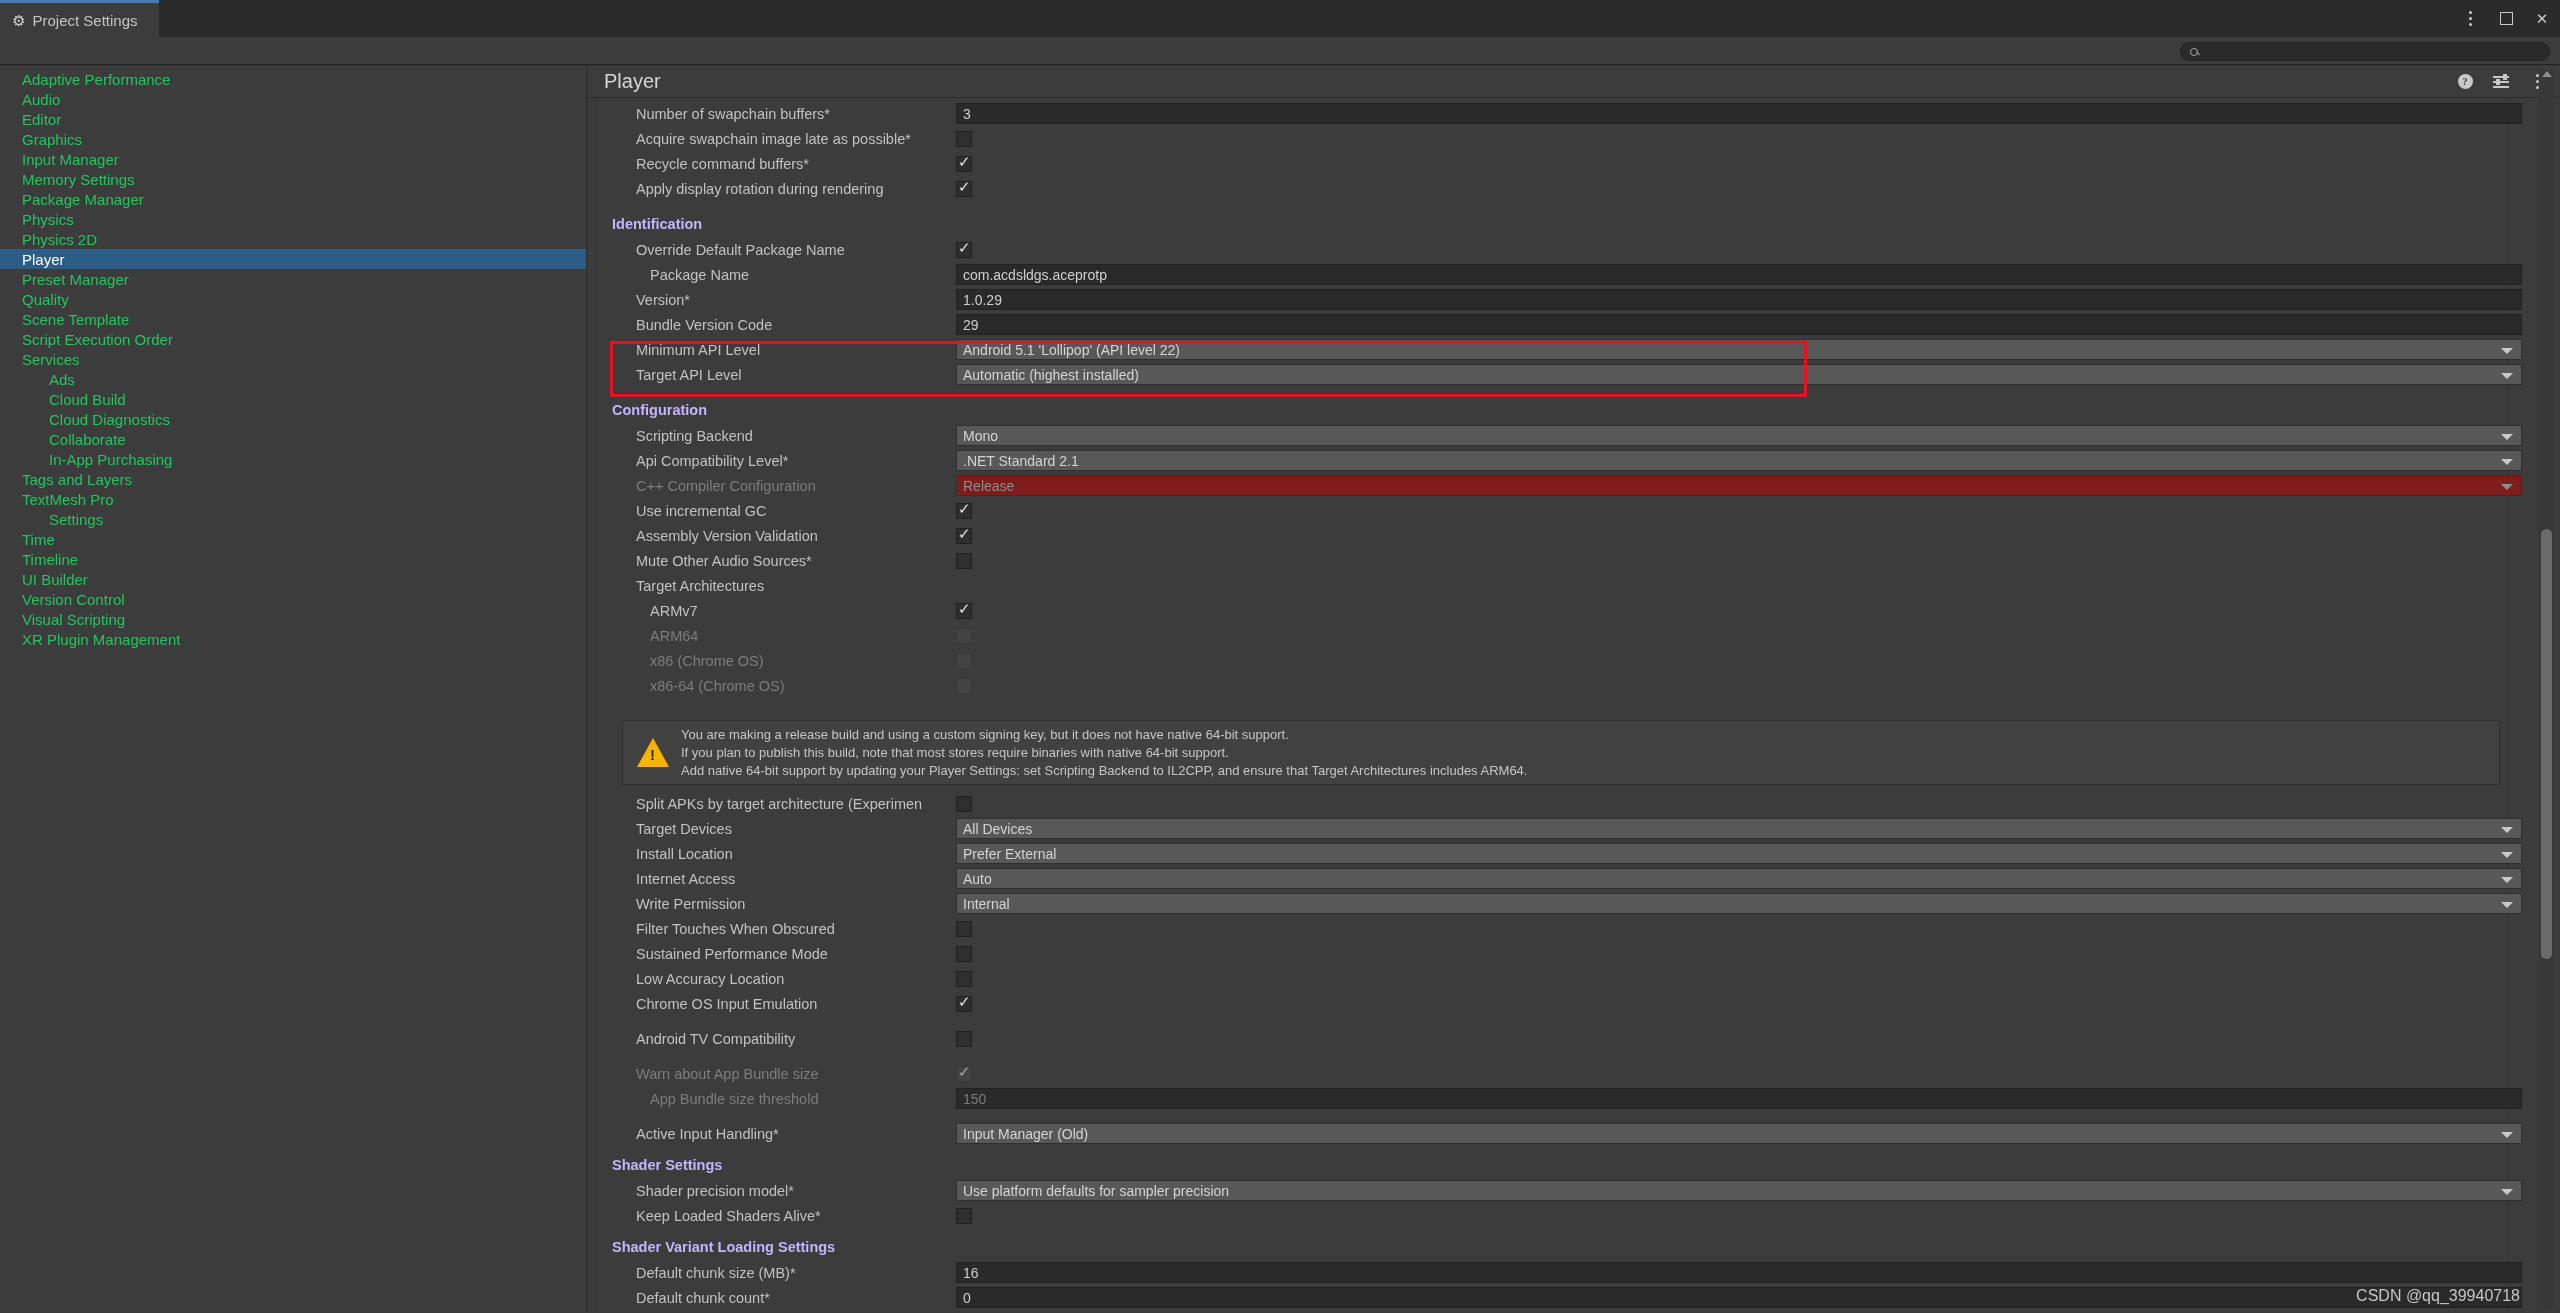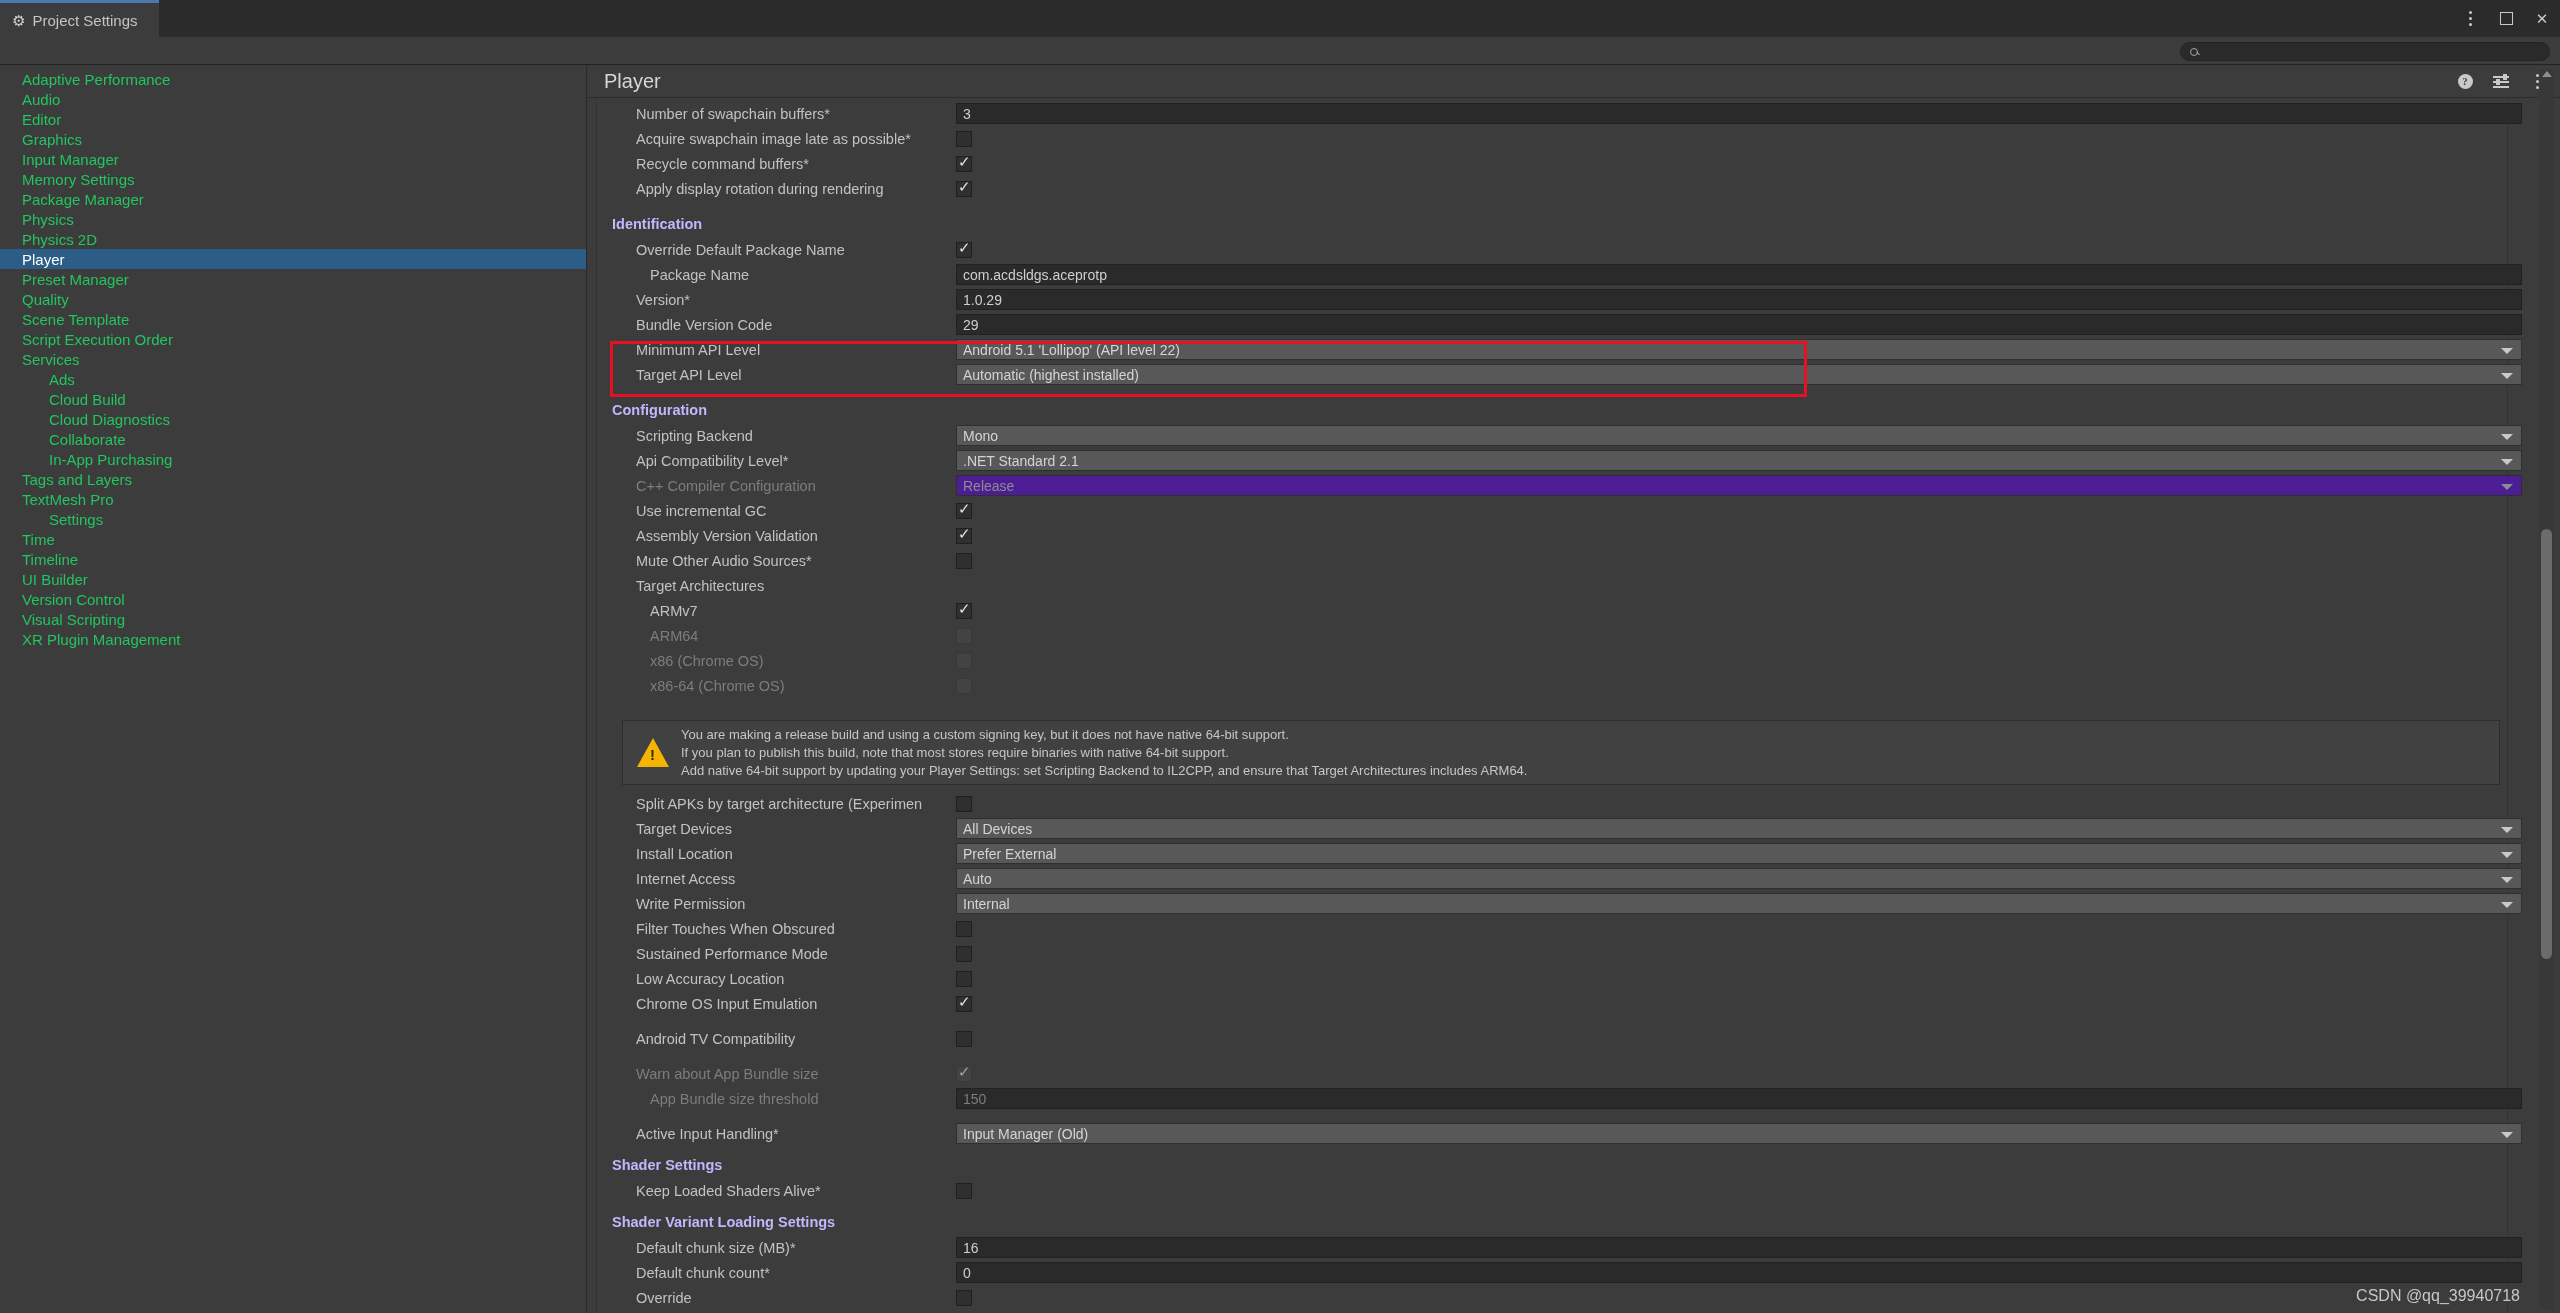--- a/index.html
+++ b/index.html
@@ -144,21 +144,21 @@
     color: #cfcfcf; font-size: 14px; display: flex; align-items: center;
     padding-left: 6px; flex: 1 1 auto; min-width: 0;
   }
   .field-text.dim { color: #7d7d7d; }
 
   .field-dropdown {
     height: 21px; background: #585858; border: 1px solid #2f2f2f;
     color: #d4d4d4; font-size: 14px; display: flex; align-items: center;
     padding-left: 6px; flex: 1 1 auto; min-width: 0; position: relative;
   }
-  .field-dropdown.dim { color: #8d8d8d; background: #4c1d95; }
+  .field-dropdown.dim { color: #8d8d8d; background: #7f1d1d; }
   .field-dropdown .caret {
     position: absolute; right: 8px; top: 50%; margin-top: -2px;
     width: 0; height: 0; border-left: 6px solid transparent;
     border-right: 6px solid transparent; border-top: 6px solid #c9c9c9;
   }
   .field-dropdown.dim .caret { border-top-color: #8d8d8d; }
 
   .checkbox {
     width: 16px; height: 16px; background: #2f2f2f; border: 1px solid #1f1f1f;
     flex: none; position: relative;
@@ -616,20 +616,27 @@
         <span class="field-dropdown">
           <span>Input Manager (Old)</span>
           <span class="caret"></span>
         </span>
       </div>
 
       <div class="spacer-6"></div>
 
       <div class="section-head">Shader Settings</div>
       <div class="row">
+        <span class="row-label indent1">Shader precision model*</span>
+        <span class="field-dropdown">
+          <span>Use platform defaults for sampler precision</span>
+          <span class="caret"></span>
+        </span>
+      </div>
+      <div class="row">
         <span class="row-label indent1">Keep Loaded Shaders Alive*</span>
         <span class="checkbox"></span>
       </div>
 
       <div class="spacer-6"></div>
 
       <div class="section-head">Shader Variant Loading Settings</div>
       <div class="row">
         <span class="row-label indent1">Default chunk size (MB)*</span>
         <span class="field-text">16</span>

